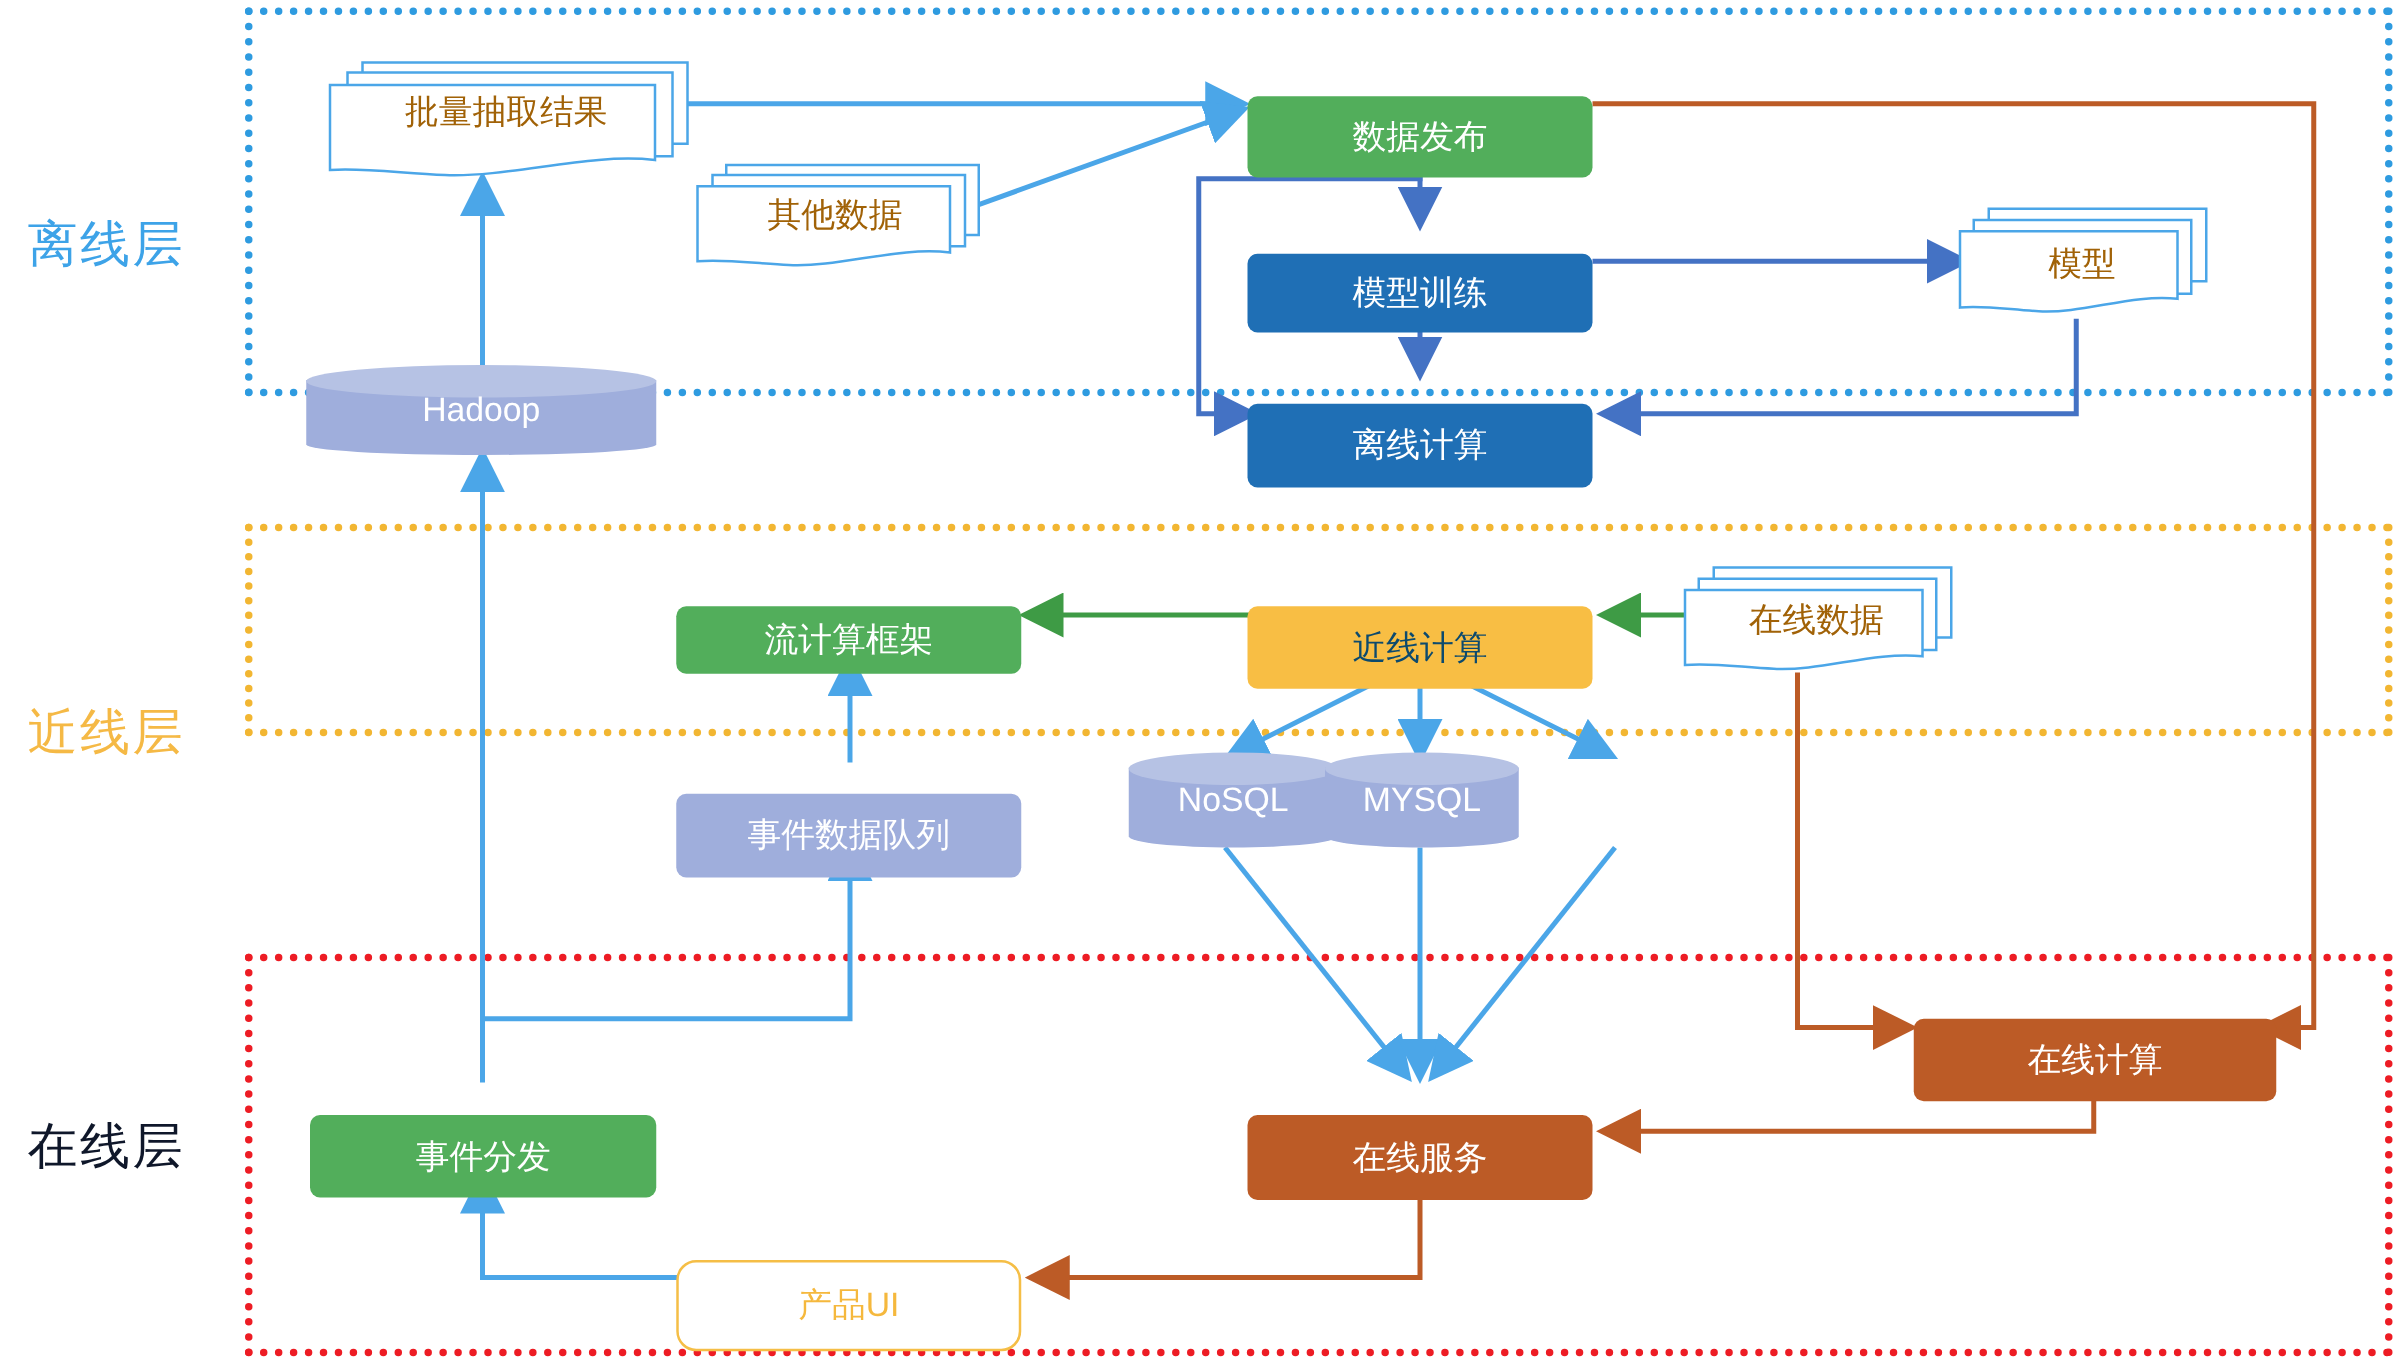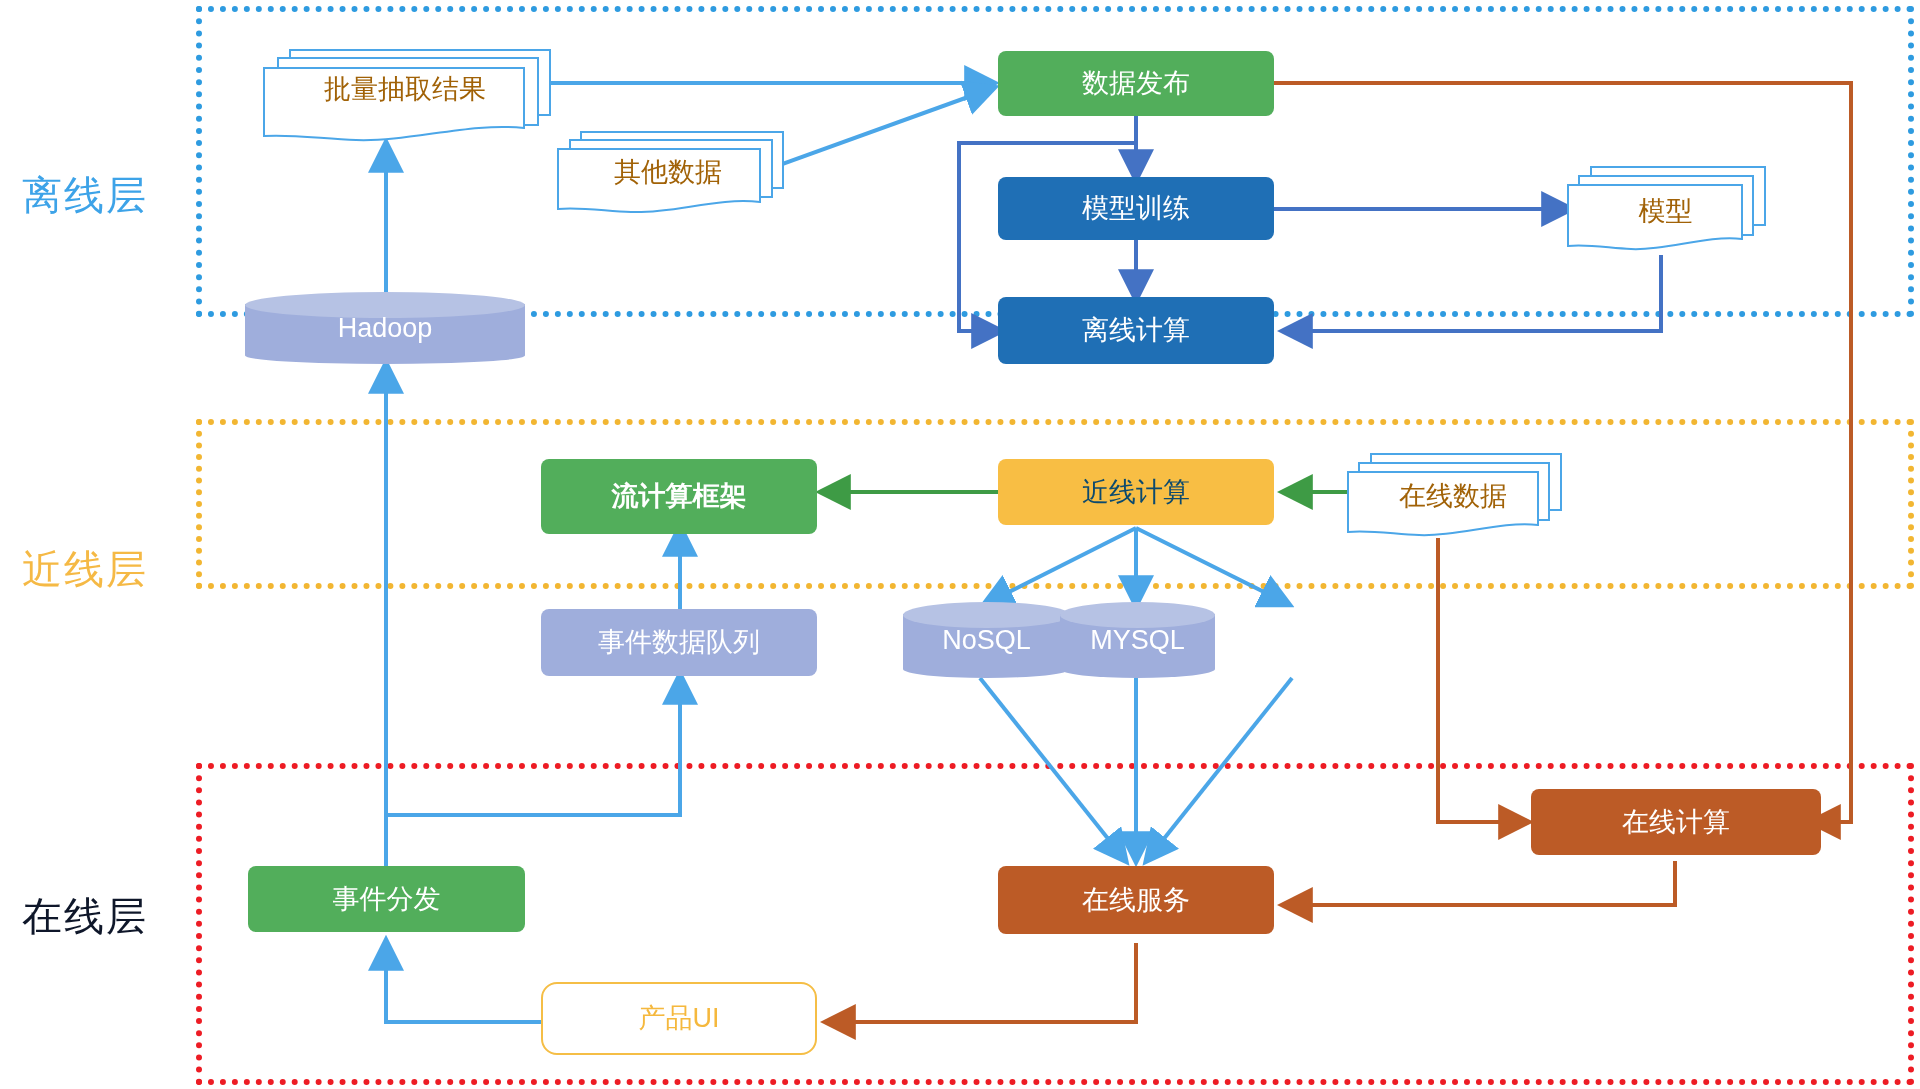--- a/index.html
+++ b/index.html
@@ -10,21 +10,21 @@
   .band-offline{border:6px dotted #2E9BE0;}
   .band-nearline{border:6px dotted #F2B632;}
   .band-online{border:6px dotted #ED1C24;}
 
   .layer-label{position:absolute;font-size:40px;letter-spacing:2px;white-space:nowrap;}
   .lbl-offline{color:#3DA3E8;}
   .lbl-nearline{color:#F5B945;}
   .lbl-online{color:#0f172a;}
 
   .node{position:absolute;box-sizing:border-box;display:flex;align-items:center;justify-content:center;
-        text-align:center;font-size:27px;line-height:1.2;border-radius:8px;}
+        text-align:center;font-size:27px;line-height:1.2;border-radius:8px;margin-top:26px;}
   .n-green{background:#52AE5B;color:#ffffff;}
   .n-blue{background:#1F6FB5;color:#ffffff;}
   .n-amber{background:#F8BE44;color:#0c4a6e;}
   .n-orange{background:#BC5B26;color:#ffffff;}
   .n-peri{background:#9FAEDC;color:#ffffff;}
   .n-ui{background:#ffffff;color:#F5B83D;border:2px solid #F5BE46;border-radius:16px;}
 
   .cyl{position:absolute;}
   .cyl .body{position:absolute;left:0;right:0;top:12px;bottom:0;background:#9FAEDC;
              border-radius:0 0 50% 50%/0 0 14% 14%;}
@@ -42,21 +42,21 @@
 </head>
 <body>
 
 <div id="stage">
 
   <div class="layer-band band-offline" style="left:196px;top:6px;width:1718px;height:311px;"></div>
   <div class="layer-band band-nearline" style="left:196px;top:419px;width:1718px;height:170px;"></div>
   <div class="layer-band band-online" style="left:196px;top:763px;width:1718px;height:322px;"></div>
 
   <div class="layer-label lbl-offline" style="left:22px;top:168px;">离线层</div>
-  <div class="layer-label lbl-nearline" style="left:22px;top:542px;">近线层</div>
+  <div class="layer-label lbl-nearline" style="left:22px;top:558px;">近线层</div>
   <div class="layer-label lbl-online" style="left:22px;top:889px;">在线层</div>
 
   <svg class="conn">
     <defs>
       <marker id="ahLB" markerWidth="9" markerHeight="9" refX="7.2" refY="4.5" orient="auto">
         <path d="M0,0 L9,4.5 L0,9 z" fill="#4BA6E8"></path>
       </marker>
       <marker id="ahDB" markerWidth="9" markerHeight="9" refX="7.2" refY="4.5" orient="auto">
         <path d="M0,0 L9,4.5 L0,9 z" fill="#4472C4"></path>
       </marker>
@@ -152,21 +152,21 @@
 
   <div class="docstack" style="left:1565px;top:155px;width:215px;height:105px;">
     <svg width="215" height="108" viewBox="0 0 215 108">
       <path d="M26,12 L200,12 L200,70 L180,70 L180,25 L26,25 Z" fill="#ffffff" stroke="#4BA6E8" stroke-width="2"></path>
       <path d="M14,21 L188,21 L188,80 L168,80 L168,34 L14,34 Z" fill="#ffffff" stroke="#4BA6E8" stroke-width="2"></path>
       <path d="M3,30 L177,30 L177,84 C140,80 102,96 66,94 C44,93 23,89 3,91 Z" fill="#ffffff" stroke="#4BA6E8" stroke-width="2"></path>
     </svg>
     <div class="txt" style="top:6px;left:-14px;">模型</div>
   </div>
 
-  <div class="node n-green" style="left:541px;top:459px;width:276px;height:75px;font-weight:bold;">
+  <div class="node n-green" style="left:541px;top:459px;width:276px;height:54px;">
     <span>流计算框架</span>
   </div>
 
   <div class="node n-amber" style="left:998px;top:459px;width:276px;height:66px;">
     <span>近线计算</span>
   </div>
 
   <div class="docstack" style="left:1345px;top:444px;width:230px;height:100px;">
     <svg width="230" height="103" viewBox="0 0 230 103">
       <path d="M26,10 L216,10 L216,66 L196,66 L196,23 L26,23 Z" fill="#ffffff" stroke="#4BA6E8" stroke-width="2"></path>

